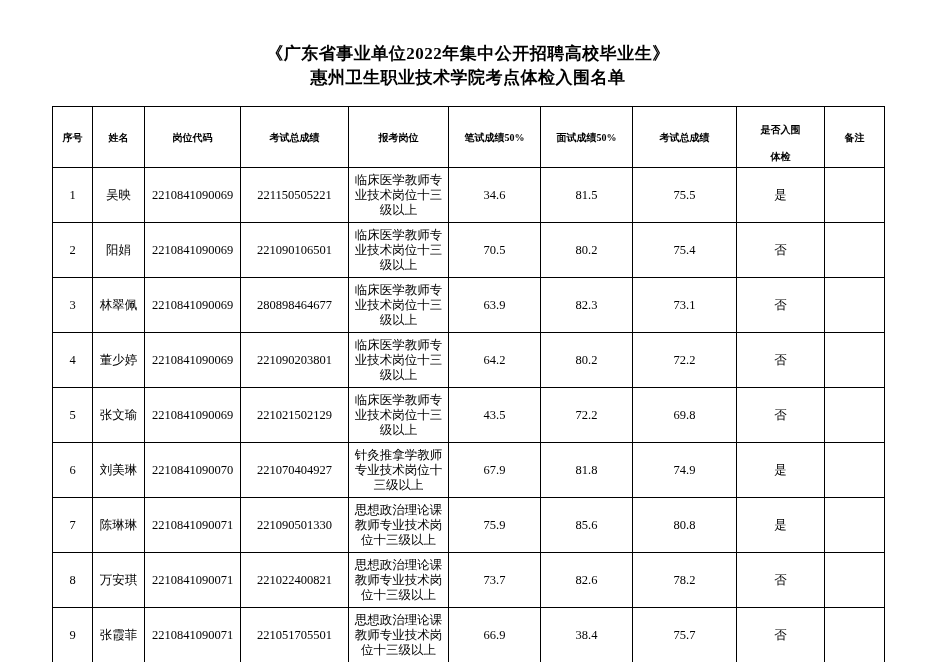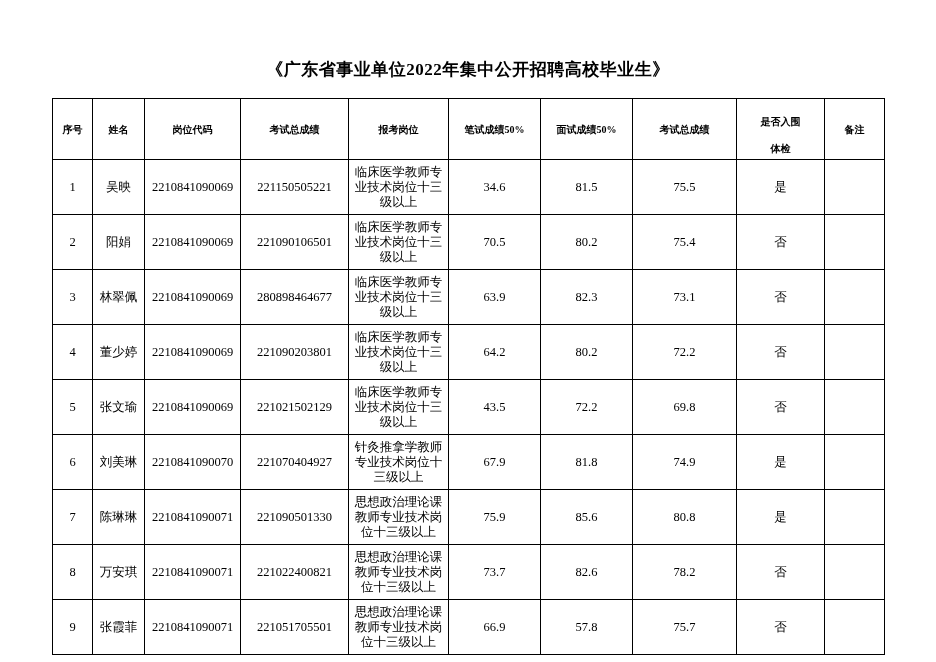--- a/index.html
+++ b/index.html
@@ -14,21 +14,21 @@
     color: #000000;
     overflow: hidden;
   }
   .page {
     position: relative;
     width: 936px;
     height: 662px;
     box-sizing: border-box;
   }
   .title-block {
-    padding-top: 58px;
+    padding-top: 42px;
     text-align: center;
   }
   .title-line {
     font-size: 17px;
     font-weight: bold;
     line-height: 24px;
     letter-spacing: 0.5px;
   }
   .table-wrap {
     margin: 16px auto 0 auto;
@@ -78,20 +78,21 @@
   td.seq-cell { font-size: 12.5px; }
   .hdr-two-line { line-height: 15px; margin-top: 12px; }
 </style>
 </head>
 <body>
 
 <div class="page">
 
   <div class="title-block">
     <div class="title-line">《广东省事业单位2022年集中公开招聘高校毕业生》</div>
+    <div class="title-line">惠州卫生职业技术学院考点体检入围名单</div>
   </div>
 
   <div class="table-wrap">
     <table class="roster">
       <colgroup>
         <col class="c-seq">
         <col class="c-name">
         <col class="c-code">
         <col class="c-ticket">
         <col class="c-post">
@@ -215,21 +216,21 @@
           <td class="name-cell">否</td>
           <td></td>
         </tr>
         <tr>
           <td class="seq-cell">9</td>
           <td class="name-cell">张霞菲</td>
           <td>2210841090071</td>
           <td>221051705501</td>
           <td class="post-cell">思想政治理论课教师专业技术岗位十三级以上</td>
           <td class="num-cell">66.9</td>
-          <td class="num-cell">57.8</td>
+          <td class="num-cell">38.4</td>
           <td class="num-cell">75.7</td>
           <td class="name-cell">否</td>
           <td></td>
         </tr>
       </tbody>
     </table>
   </div>
 
 </div>
 

